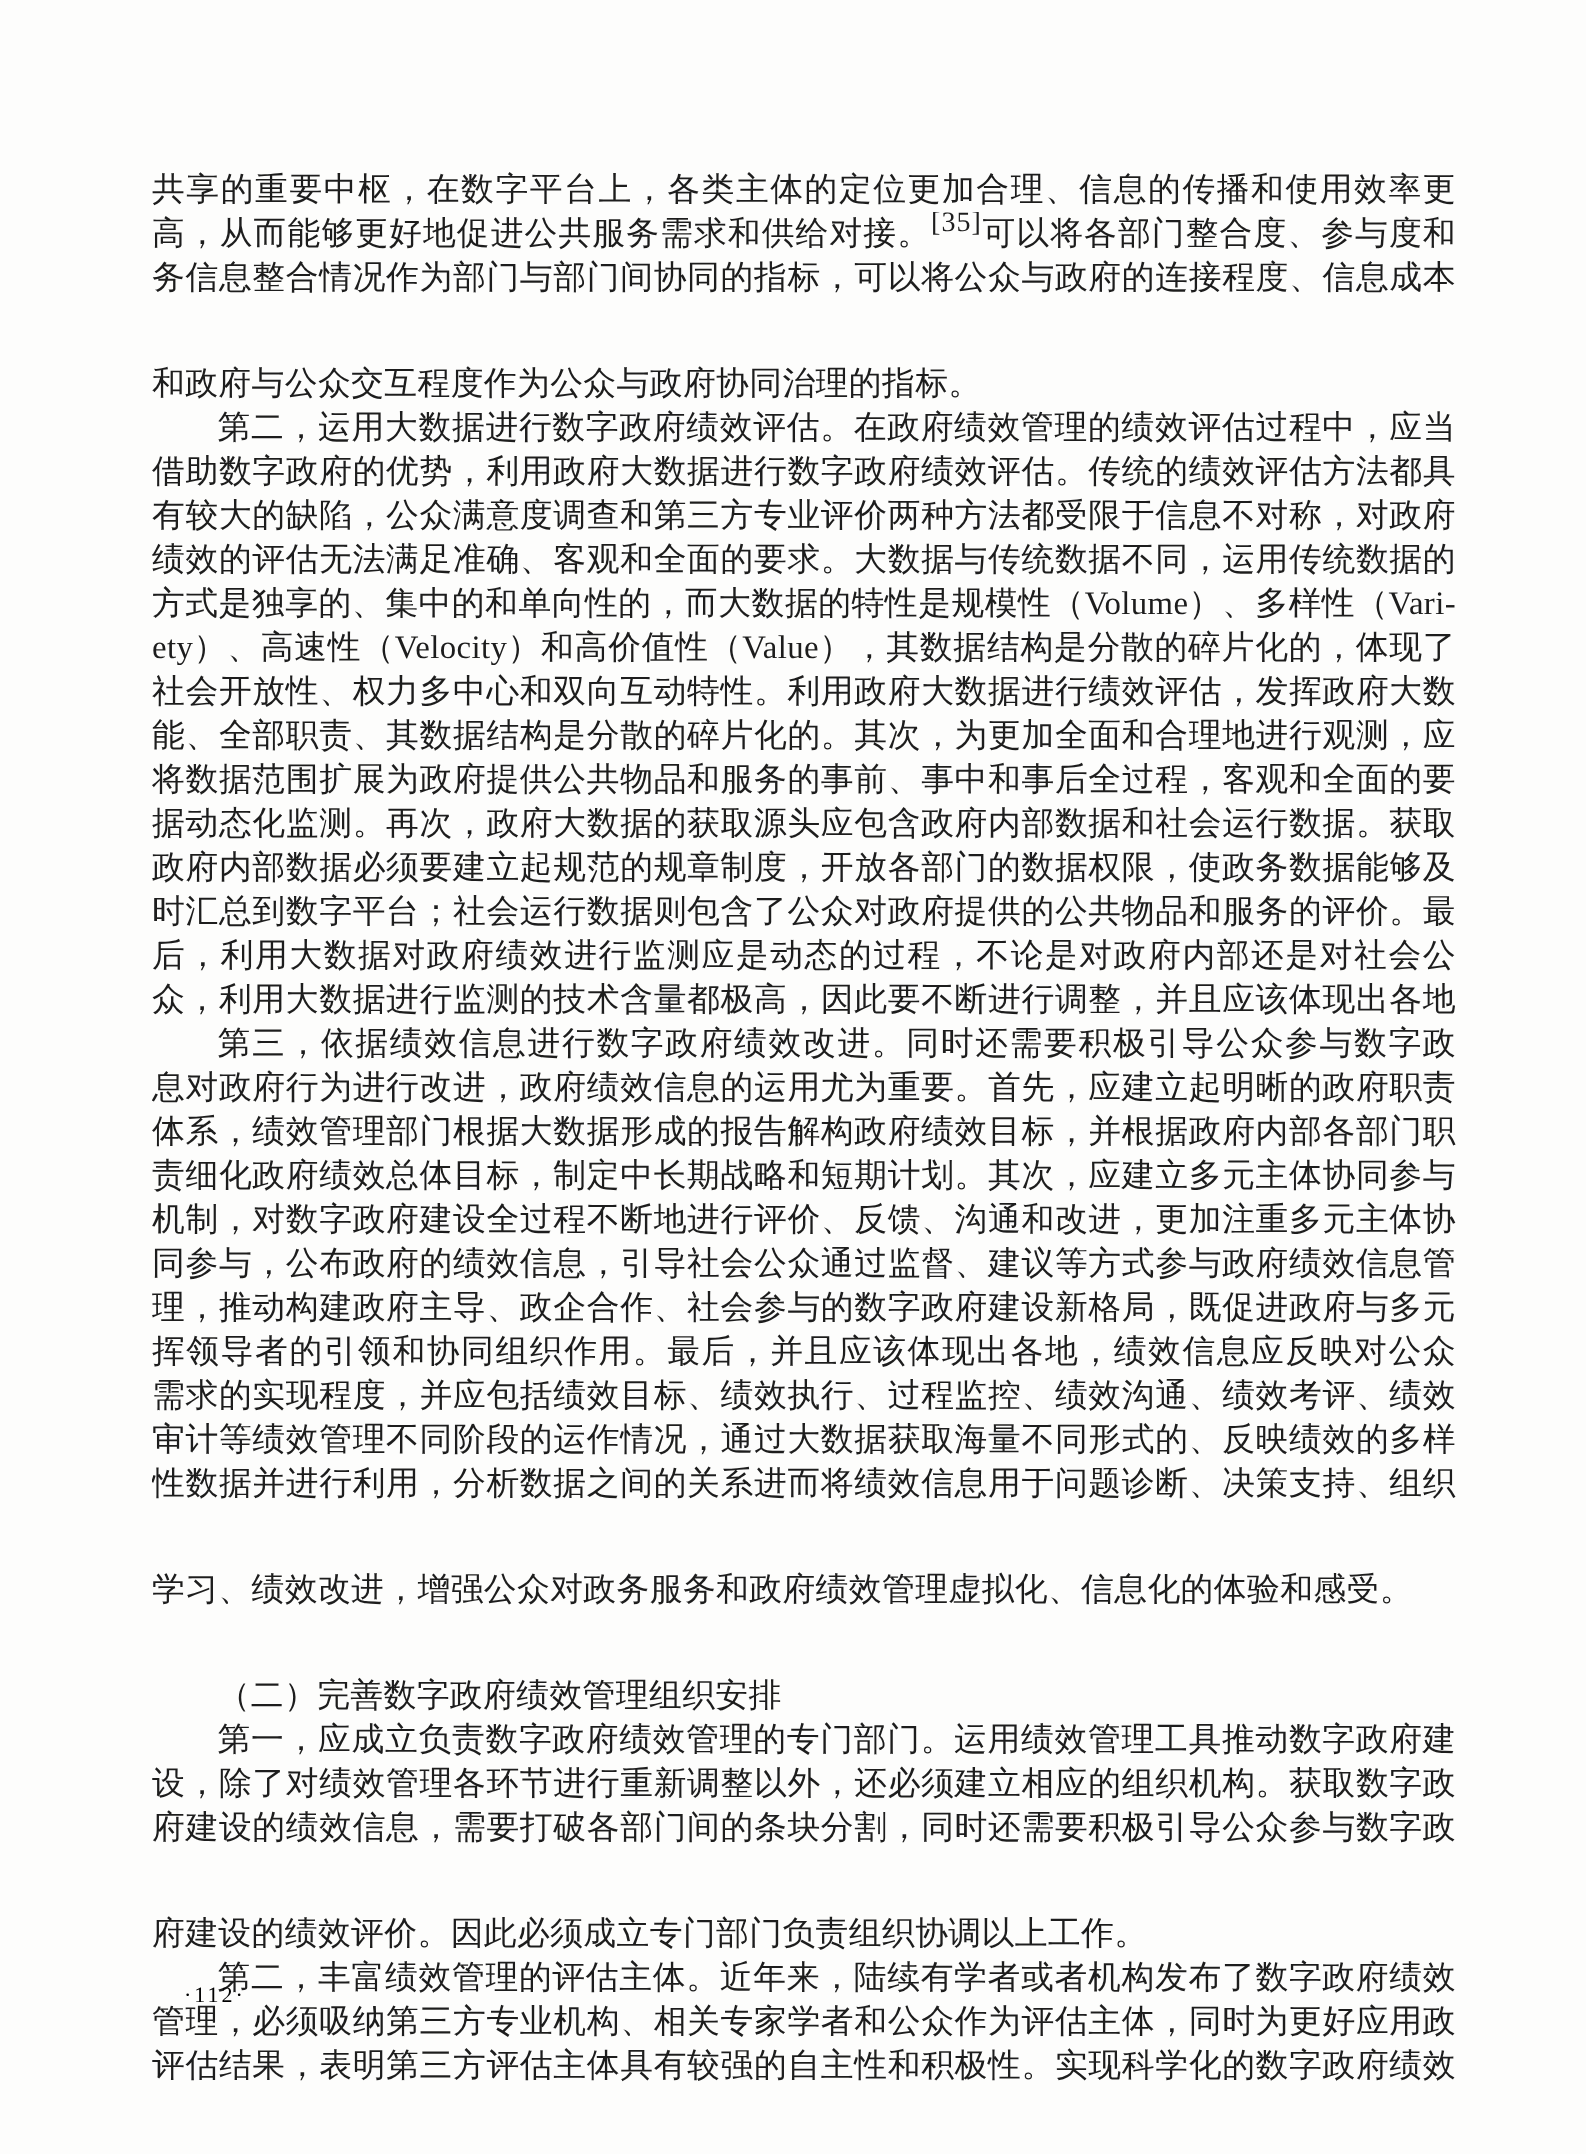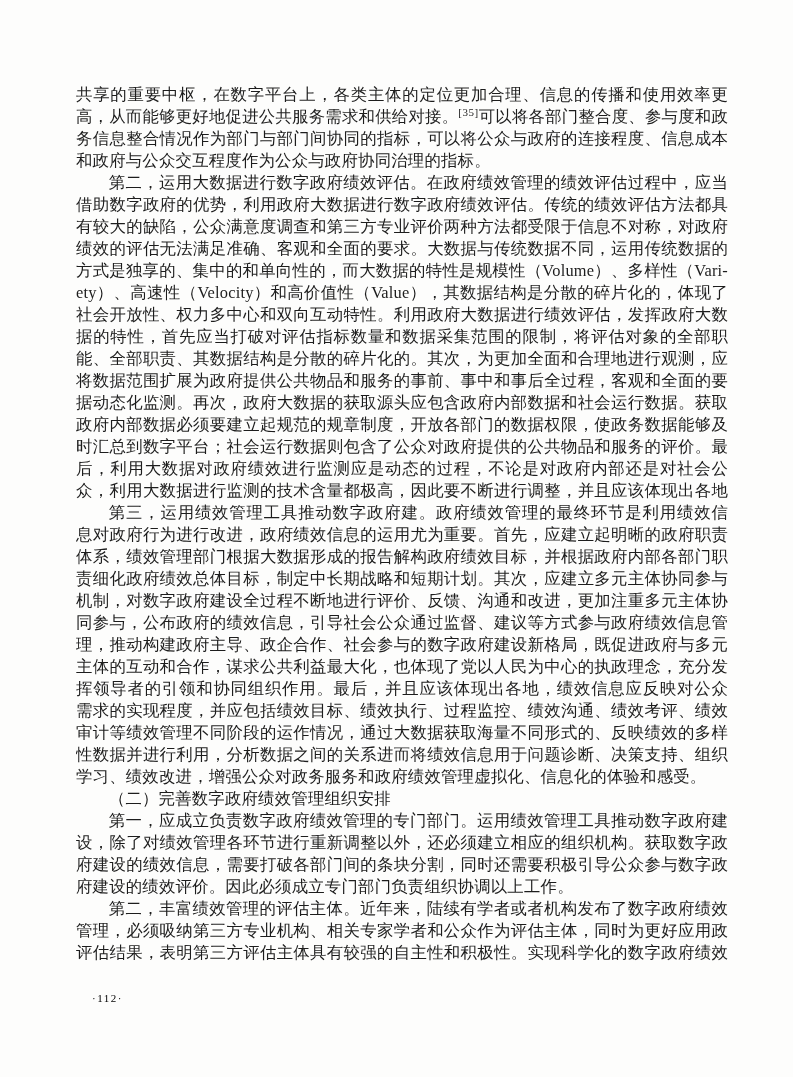--- a/index.html
+++ b/index.html
@@ -42,23 +42,24 @@
     text-align-last: justify;
     letter-spacing: 0.2px;
     white-space: normal;
   }
   .line.indent {
     text-indent: 2em;
   }
   .line.para-end {
     text-align: center;
     text-align-last: left;
+    margin-top: 31px;
   }
   .line sup {
-    font-size: 11px;
+    font-size: 14px;
     line-height: 0;
     vertical-align: super;
     letter-spacing: 0.5px;
   }
   .page-number {
     position: absolute;
     left: 92px;
     top: 992px;
     font-size: 11px;
     line--height: 18px;
@@ -78,38 +79,36 @@
         <div class="line para-end">和政府与公众交互程度作为公众与政府协同治理的指标。</div>
       </div>
       <div class="paragraph">
         <div class="line indent">第二，运用大数据进行数字政府绩效评估。在政府绩效管理的绩效评估过程中，应当</div>
         <div class="line">借助数字政府的优势，利用政府大数据进行数字政府绩效评估。传统的绩效评估方法都具</div>
         <div class="line">有较大的缺陷，公众满意度调查和第三方专业评价两种方法都受限于信息不对称，对政府</div>
         <div class="line">绩效的评估无法满足准确、客观和全面的要求。大数据与传统数据不同，运用传统数据的</div>
         <div class="line">方式是独享的、集中的和单向性的，而大数据的特性是规模性（Volume）、多样性（Vari-</div>
         <div class="line">ety）、高速性（Velocity）和高价值性（Value），其数据结构是分散的碎片化的，体现了</div>
         <div class="line">社会开放性、权力多中心和双向互动特性。利用政府大数据进行绩效评估，发挥政府大数</div>
-        <div class="line">据的特性，首先应当打破对评估指标数量和数据采集范围的限制，将评估对象的全部职</div>
         <div class="line">能、全部职责、其数据结构是分散的碎片化的。其次，为更加全面和合理地进行观测，应</div>
         <div class="line">将数据范围扩展为政府提供公共物品和服务的事前、事中和事后全过程，客观和全面的要求</div>
         <div class="line">据动态化监测。再次，政府大数据的获取源头应包含政府内部数据和社会运行数据。获取</div>
         <div class="line">政府内部数据必须要建立起规范的规章制度，开放各部门的数据权限，使政务数据能够及</div>
         <div class="line">时汇总到数字平台；社会运行数据则包含了公众对政府提供的公共物品和服务的评价。最</div>
         <div class="line">后，利用大数据对政府绩效进行监测应是动态的过程，不论是对政府内部还是对社会公</div>
         <div class="line">众，利用大数据进行监测的技术含量都极高，因此要不断进行调整，并且应该体现出各地</div>
       </div>
       <div class="paragraph">
-        <div class="line indent">第三，运用绩效管理工具推动数字政府建。政府绩效管理的最终环节是利用绩效信</div>
+        <div class="line indent">第三，依据绩效信息进行数字政府绩效改进。同时还需要积极引导公众参与数字政</div>
         <div class="line">息对政府行为进行改进，政府绩效信息的运用尤为重要。首先，应建立起明晰的政府职责</div>
         <div class="line">体系，绩效管理部门根据大数据形成的报告解构政府绩效目标，并根据政府内部各部门职</div>
         <div class="line">责细化政府绩效总体目标，制定中长期战略和短期计划。其次，应建立多元主体协同参与</div>
         <div class="line">机制，对数字政府建设全过程不断地进行评价、反馈、沟通和改进，更加注重多元主体协</div>
         <div class="line">同参与，公布政府的绩效信息，引导社会公众通过监督、建议等方式参与政府绩效信息管</div>
         <div class="line">理，推动构建政府主导、政企合作、社会参与的数字政府建设新格局，既促进政府与多元</div>
-        <div class="line">主体的互动和合作，谋求公共利益最大化，也体现了党以人民为中心的执政理念，充分发</div>
         <div class="line">挥领导者的引领和协同组织作用。最后，并且应该体现出各地，绩效信息应反映对公众</div>
         <div class="line">需求的实现程度，并应包括绩效目标、绩效执行、过程监控、绩效沟通、绩效考评、绩效</div>
         <div class="line">审计等绩效管理不同阶段的运作情况，通过大数据获取海量不同形式的、反映绩效的多样</div>
         <div class="line">性数据并进行利用，分析数据之间的关系进而将绩效信息用于问题诊断、决策支持、组织</div>
         <div class="line para-end">学习、绩效改进，增强公众对政务服务和政府绩效管理虚拟化、信息化的体验和感受。</div>
       </div>
       <div class="paragraph">
         <div class="line indent para-end">（二）完善数字政府绩效管理组织安排</div>
       </div>
       <div class="paragraph">

